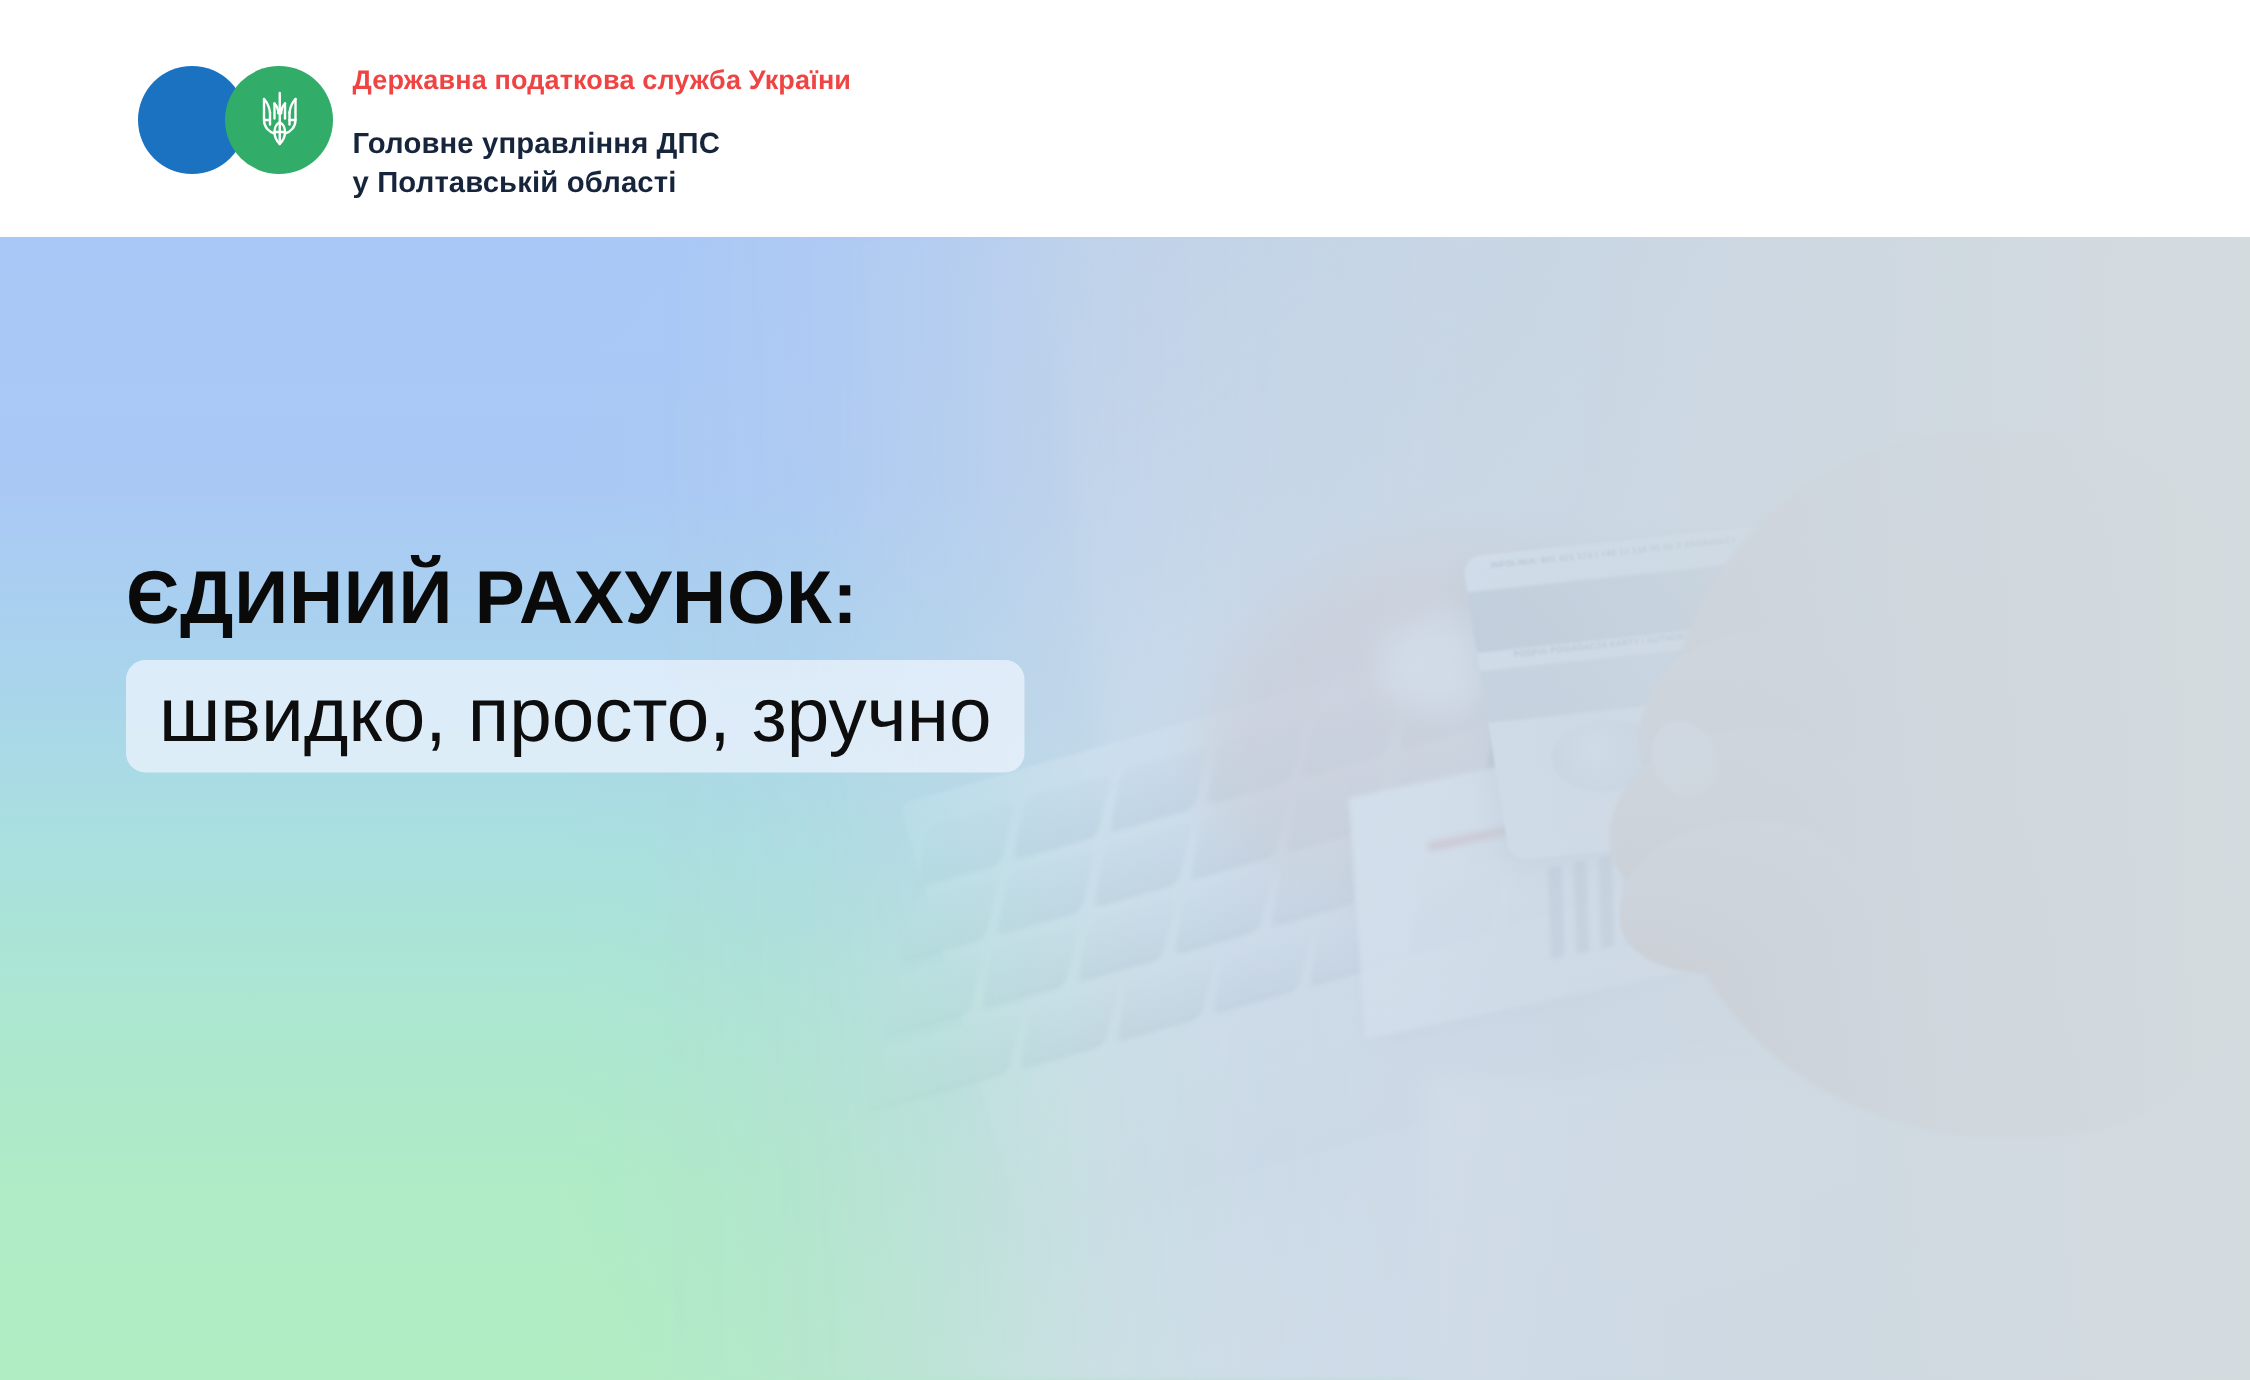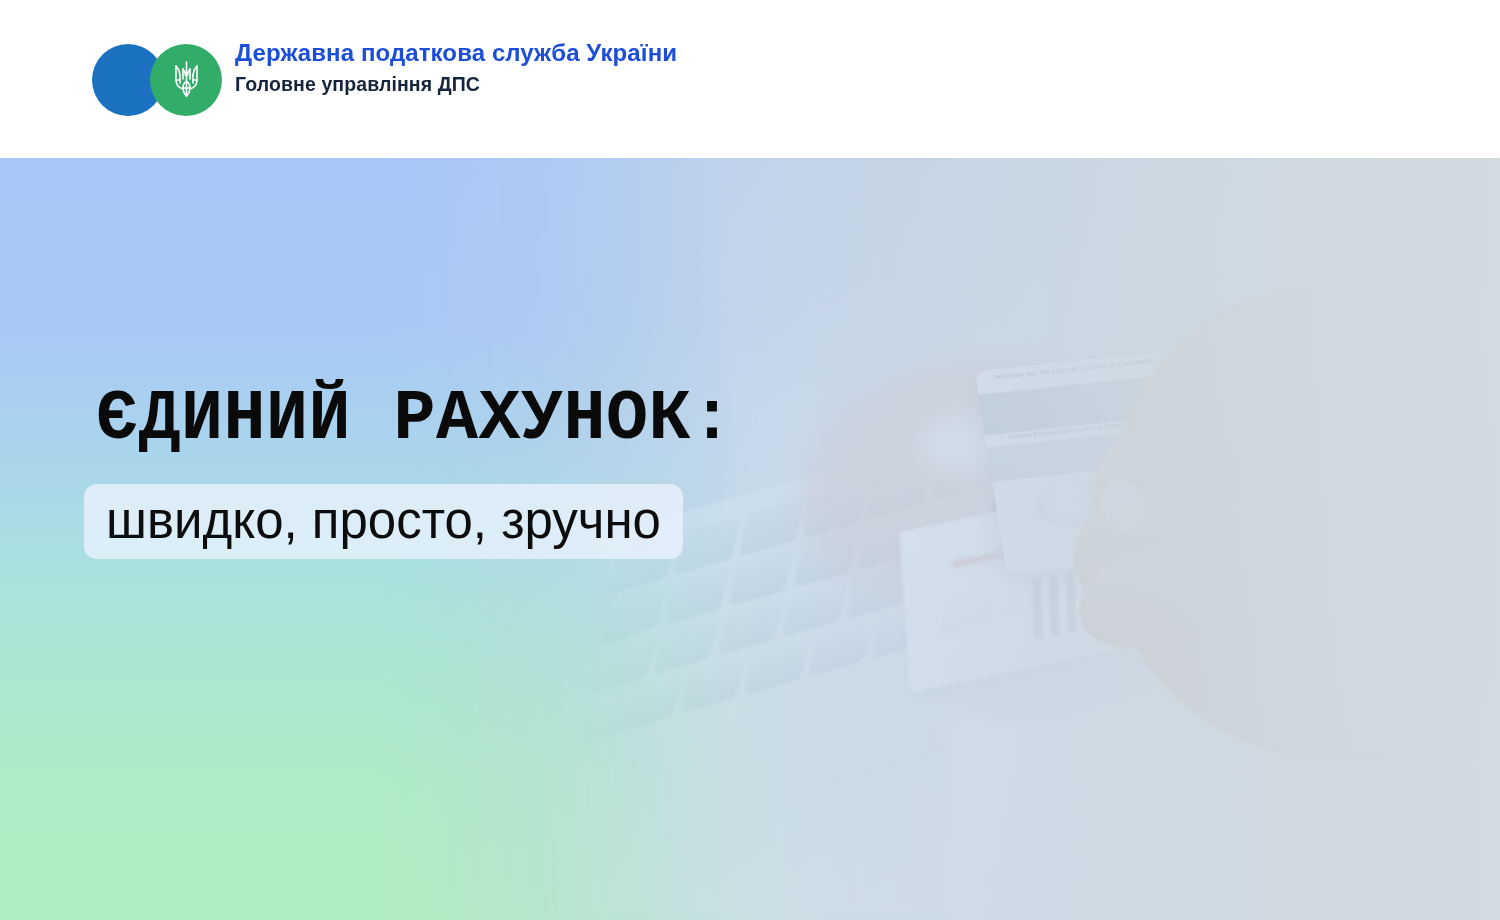--- a/index.html
+++ b/index.html
@@ -60,36 +60,36 @@
     left: 79px;
     top: 21px;
     width: 31px;
     height: 42px;
   }
   .logo-text {
     margin-left: 10px;
     padding-top: 1px;
   }
   .logo-line1 {
-    font-size: 24px;
+    font-size: 18px;
     font-weight: 700;
-    color: #1d4ed8;
+    color: #ef4444;
     letter-spacing: 0.1px;
     line-height: 28px;
     white-space: nowrap;
   }
   .logo-line2, .logo-line3 {
     font-size: 19.5px;
     font-weight: 600;
     color: #17253C;
     letter-spacing: 0.1px;
     line-height: 26px;
     white-space: nowrap;
   }
-  .logo-line2 { margin-top: 4px; }
+  .logo-line2 { margin-top: 16px; }
 
   
   .canvas {
     position: absolute;
     left: 0;
     top: 158px;
     width: 1500px;
     height: 762px;
     overflow: hidden;
   }
@@ -385,28 +385,28 @@
   }
 
   
   .headline-wrap {
     position: absolute;
     left: 84px;
     top: 215px;
     z-index: 30;
   }
   .headline {
-    font-size: 70px;
+    font-size: 50px;
     font-weight: 900;
     color: #0a0a0a;
     letter-spacing: 0.5px;
     line-height: 1;
     white-space: nowrap;
-    margin: 12px;
-    font-family: Liberation Mono, monospace;
+    margin: 0;
+    font-family: Liberation Sans, sans-serif;
   }
   .subline-pill {
     display: inline-block;
     margin-top: 17px;
     background: rgba(235,242,252,0.78);
     border-radius: 13px;
     padding: 11px 22px 13px 22px;
   }
   .subline {
     font-size: 51px;
@@ -449,20 +449,21 @@
             <path d="M38 20 L38 40"></path>
             <path d="M24 20 C27 23 29 28 29 33"></path>
             <path d="M38 20 C35 23 33 28 33 33"></path>
           </g>
         </svg>
       </div>
 
       <div class="logo-text">
         <div class="logo-line1">Державна податкова служба України</div>
         <div class="logo-line2">Головне управління ДПС</div>
+        <div class="logo-line3">у Полтавській області</div>
       </div>
 
     </div>
   </div>
 
   <div class="canvas">
 
     <div class="grad-base"></div>
 
     <div class="photo">

